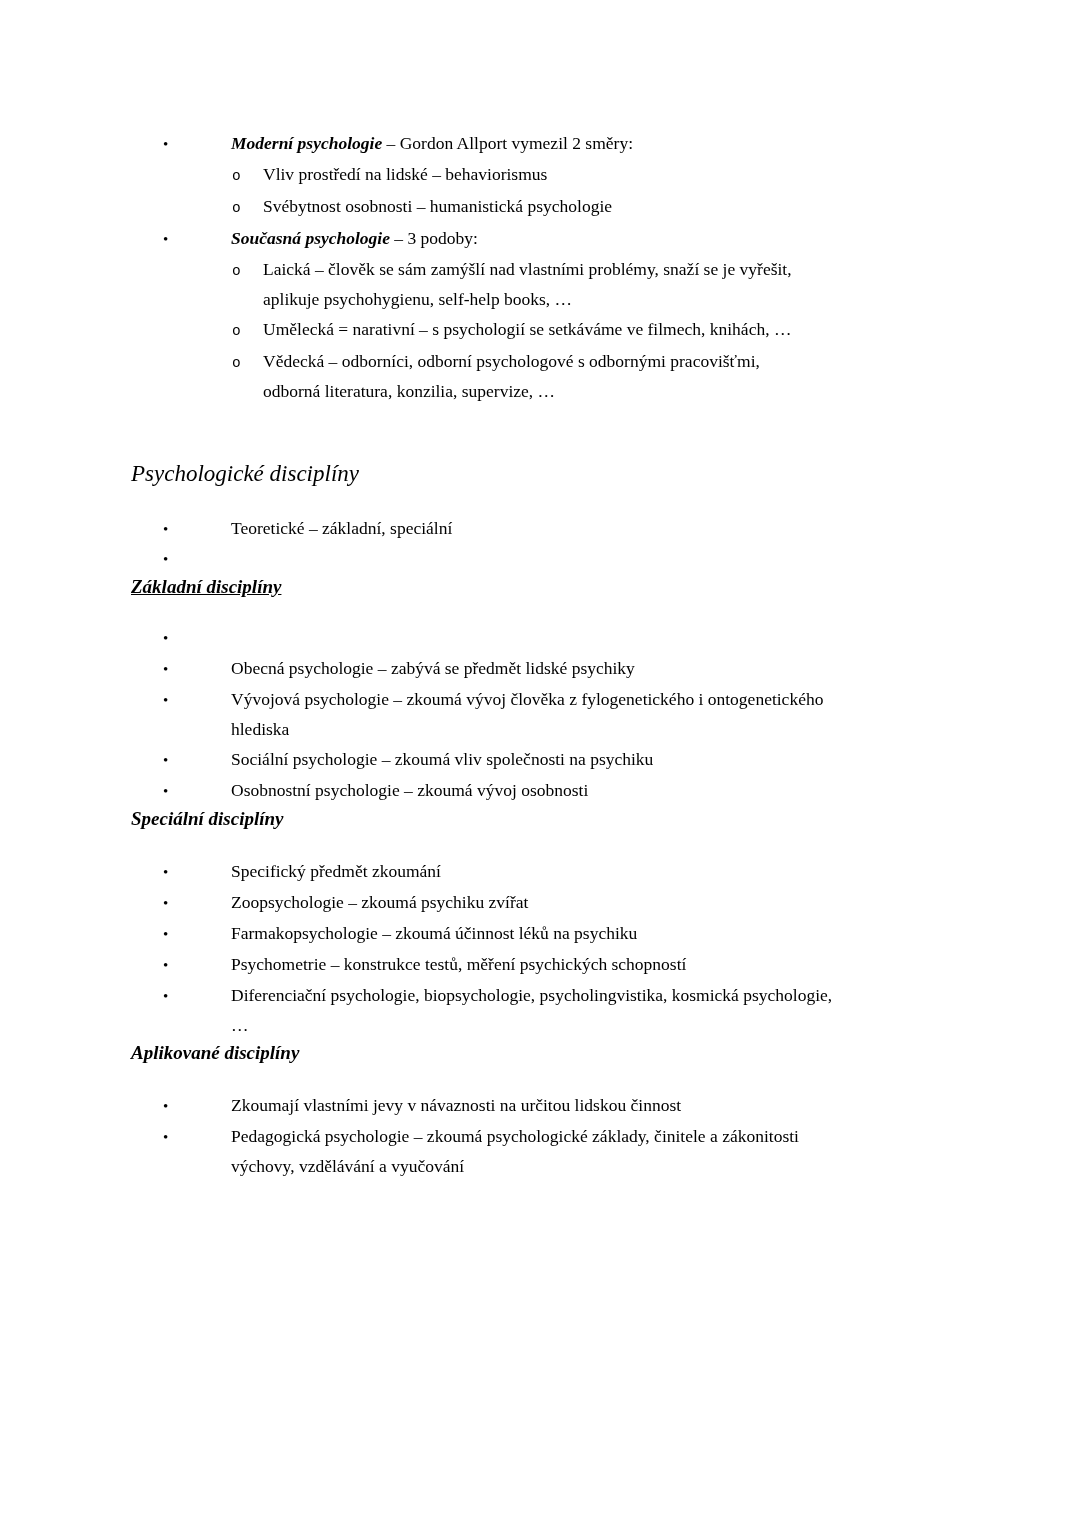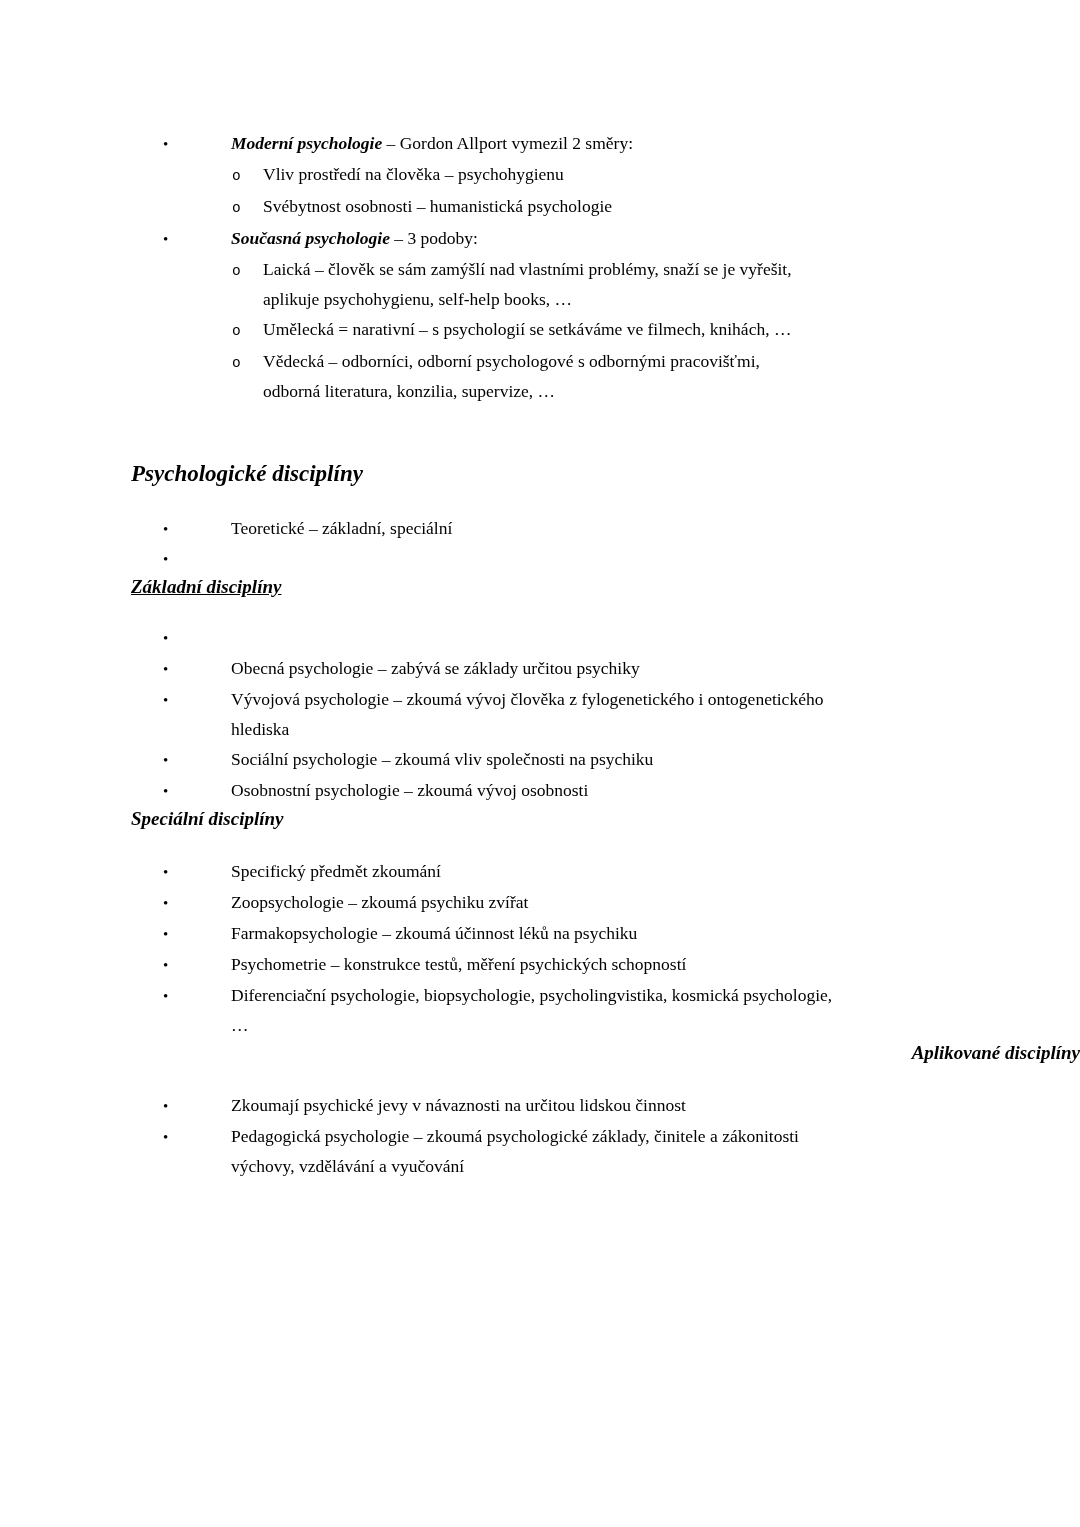--- a/index.html
+++ b/index.html
@@ -28,52 +28,52 @@
   .m1 { width: 34px; font-size: 15px; }
   .m2 { width: 31px; font-family: "Liberation Mono", "DejaVu Sans Mono", monospace; font-size: 14.5px; }
   .t  { white-space: pre-wrap; }
   .t1 { width: 740px; margin-left: 34px; }
   .t2 { width: 672px; }
   .lead { font-weight: bold; font-style: italic; }
   h1.main-heading {
     margin: 52px 0 2px 131px;
     font-size: 23px;
     line-height: 32px;
-    font-weight: bold;
+    font-weight: normal;
     font-style: italic;
   }
   h2.sub-heading {
     margin: 0 0 0 131px;
     font-size: 19px;
     line-height: 26px;
     font-weight: bold;
     font-style: italic;
   }
   .overview { margin-top: 23px; }
   .sh-1 { margin-top: 69px; text-decoration: underline; }
   .list-1 { margin-top: 23px; }
   .sh-2 { margin-top: 65px; }
   .list-2 { margin-top: 24px; }
-  .sh-3 { margin-top: 63px; text-align: right; }
+  .sh-3 { margin-top: 63px; }
   .list-3 { margin-top: 24px; }
 </style>
 </head>
 <body>
 
 <div class="page">
 
   <div class="intro-list">
 
     <div class="row r1">
       <span class="m m1">•</span>
       <span class="t t1"><span class="lead">Moderní psychologie</span><span> – Gordon Allport vymezil 2 směry:</span></span>
     </div>
     <div class="row r2">
       <span class="m m2">o</span>
-      <span class="t t2">Vliv prostředí na člověka – psychohygienu</span>
+      <span class="t t2">Vliv prostředí na lidské – behaviorismus</span>
     </div>
     <div class="row r2">
       <span class="m m2">o</span>
       <span class="t t2">Svébytnost osobnosti – humanistická psychologie</span>
     </div>
 
     <div class="row r1">
       <span class="m m1">•</span>
       <span class="t t1"><span class="lead">Současná psychologie</span><span> – 3 podoby:</span></span>
     </div>
@@ -105,21 +105,21 @@
     </div>
   </div>
 
   <h2 class="sub-heading sh-1">Základní disciplíny</h2>
   <div class="list-1">
     <div class="row r1">
       <span class="m m1">•</span>
     </div>
     <div class="row r1">
       <span class="m m1">•</span>
-      <span class="t t1">Obecná psychologie – zabývá se základy určitou psychiky</span>
+      <span class="t t1">Obecná psychologie – zabývá se předmět lidské psychiky</span>
     </div>
     <div class="row r1">
       <span class="m m1">•</span>
       <span class="t t1">Vývojová psychologie – zkoumá vývoj člověka z fylogenetického i ontogenetického
 hlediska</span>
     </div>
     <div class="row r1">
       <span class="m m1">•</span>
       <span class="t t1">Sociální psychologie – zkoumá vliv společnosti na psychiku</span>
     </div>
@@ -151,21 +151,21 @@
       <span class="m m1">•</span>
       <span class="t t1">Diferenciační psychologie, biopsychologie, psycholingvistika, kosmická psychologie,
 …</span>
     </div>
   </div>
 
   <h2 class="sub-heading sh-3">Aplikované disciplíny</h2>
   <div class="list-3">
     <div class="row r1">
       <span class="m m1">•</span>
-      <span class="t t1">Zkoumají psychické jevy v návaznosti na určitou lidskou činnost</span>
+      <span class="t t1">Zkoumají vlastními jevy v návaznosti na určitou lidskou činnost</span>
     </div>
     <div class="row r1">
       <span class="m m1">•</span>
       <span class="t t1">Pedagogická psychologie – zkoumá psychologické základy, činitele a zákonitosti
 výchovy, vzdělávání a vyučování</span>
     </div>
   </div>
 
 </div>
 

